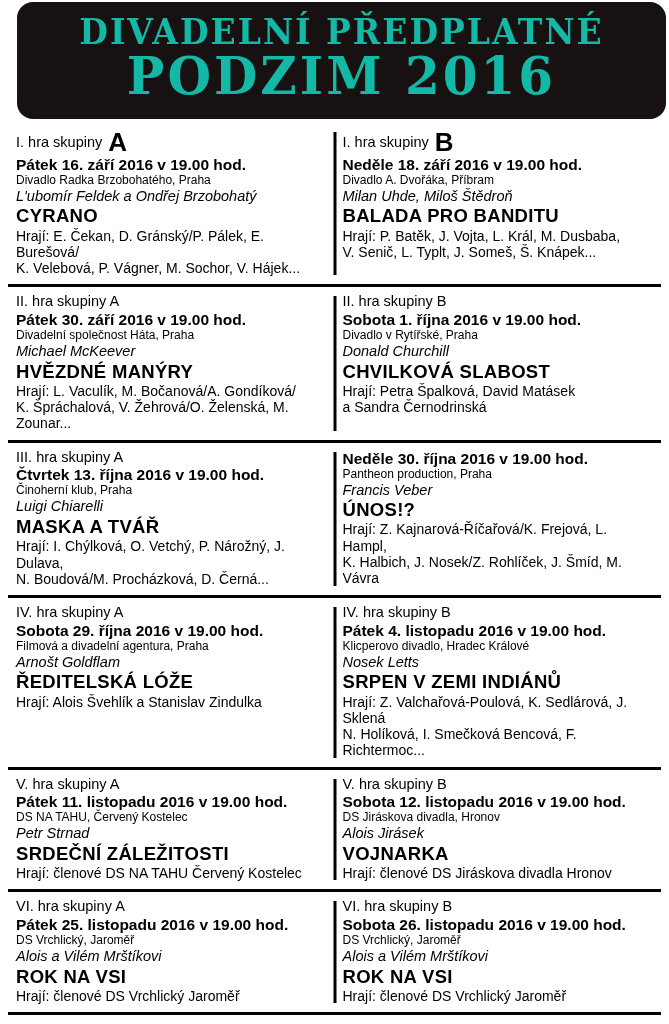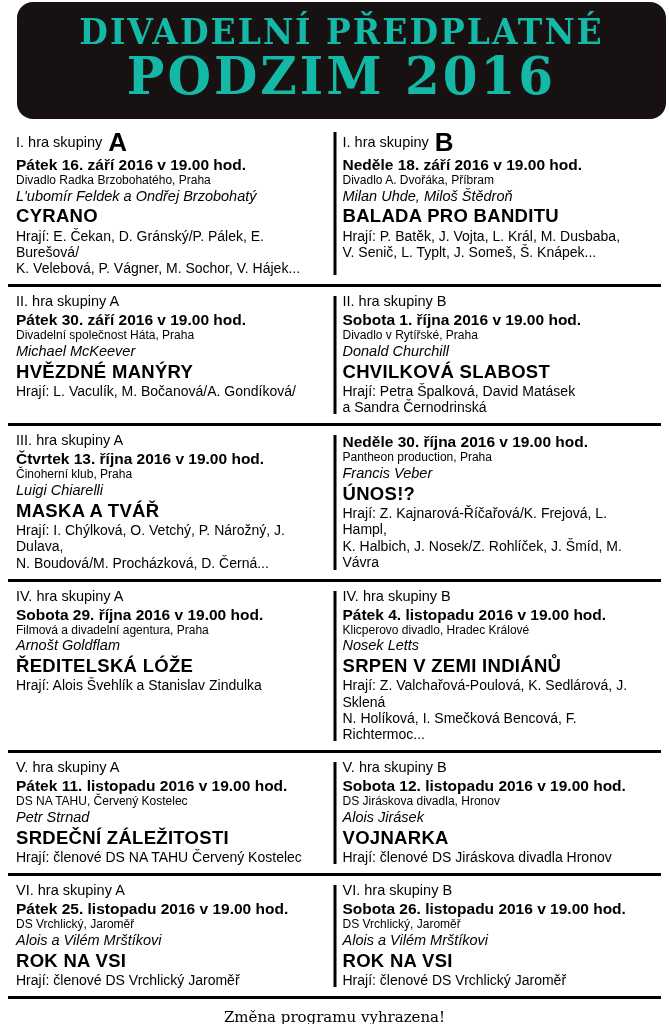--- a/index.html
+++ b/index.html
@@ -102,20 +102,21 @@
 
     <section class="row">
       <div class="cell">
         <div class="grp"><span>II. hra skupiny</span> <span class="letter">A</span></div>
         <div class="date">Pátek 30. září 2016 v 19.00 hod.</div>
         <div class="venue">Divadelní společnost Háta, Praha</div>
         <div class="author">Michael McKeever</div>
         <div class="title">HVĚZDNÉ MANÝRY</div>
         <div class="cast">
             <span class="cast-line">Hrají: L. Vaculík, M. Bočanová/A. Gondíková/</span>
+            <span class="cast-line">K. Špráchalová, V. Žehrová/O. Želenská, M. Zounar...</span>
           </div>
       </div>
       <div class="vline"></div>
       <div class="cell">
         <div class="grp"><span>II. hra skupiny</span> <span class="letter">B</span></div>
         <div class="date">Sobota 1. října 2016 v 19.00 hod.</div>
         <div class="venue">Divadlo v Rytířské, Praha</div>
         <div class="author">Donald Churchill</div>
         <div class="title">CHVILKOVÁ SLABOST</div>
         <div class="cast">

